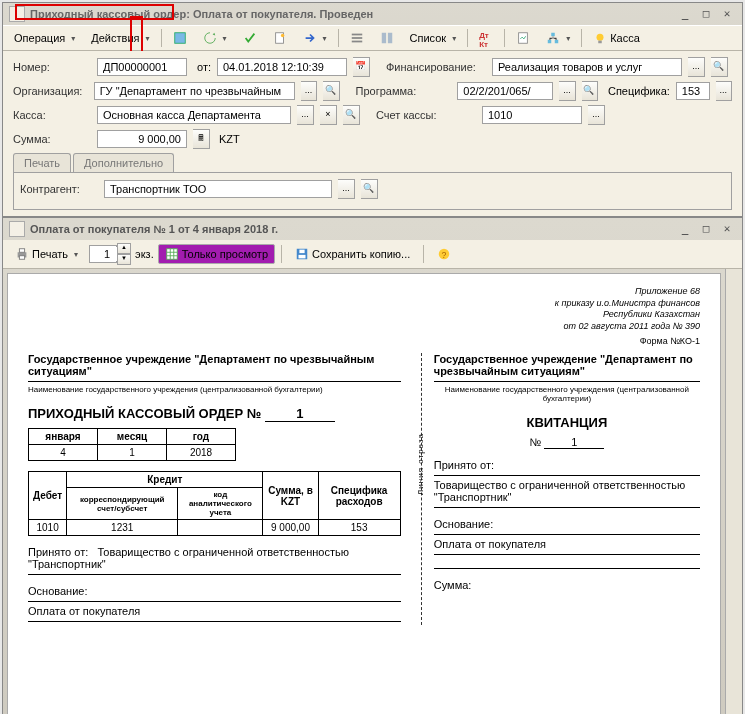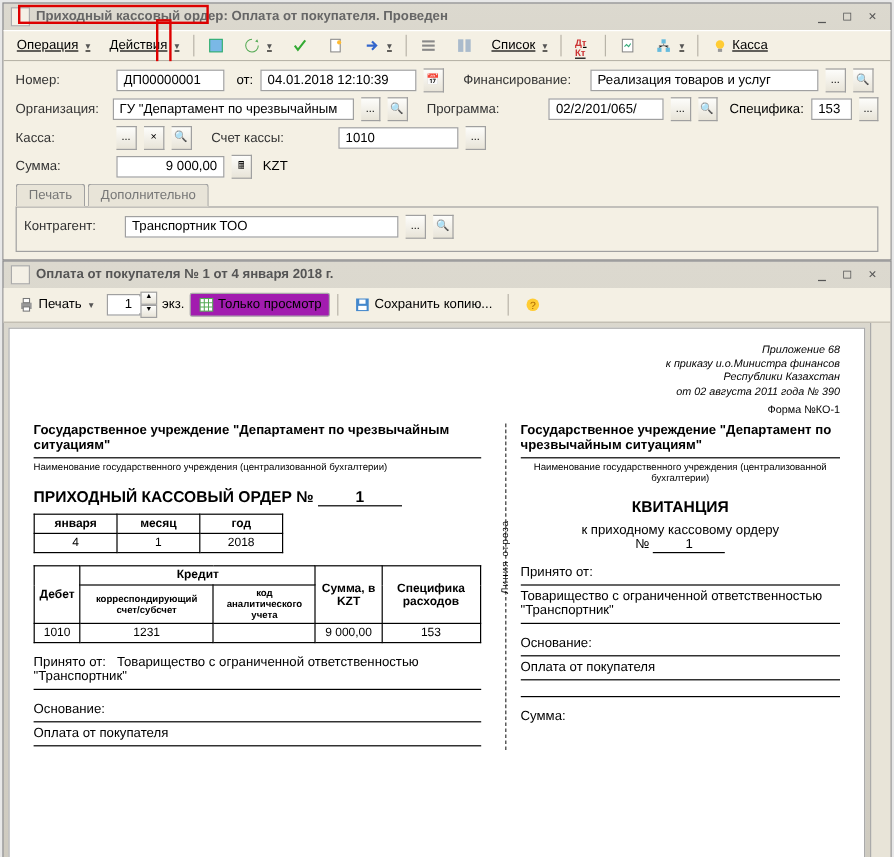--- a/index.html
+++ b/index.html
@@ -5,21 +5,21 @@
   body { margin:0; font-family: Arial, sans-serif; font-size:11px; background:#e8e8e8; width:745px; }
   .window { background: linear-gradient(#dcd9cf, #cecabf); border:1px solid #888; margin:2px; }
   .titlebar { display:flex; align-items:center; padding:3px 6px; color:#666; font-weight:bold; }
   .title-icon { width:14px; height:14px; background:#f4f0e6; border:1px solid #aaa; margin-right:5px; }
   .titlebar .spacer { flex:1; }
   .win-btn { width:18px; height:14px; margin-left:3px; color:#555; text-align:center; cursor:pointer; font-family:monospace; }
   .red-box { position:absolute; border:2px solid #d00; pointer-events:none; }
   .red-box.rb1 { top:2px; left:15px; width:155px; height:12px; }
   .red-box.rb2 { top:14px; left:130px; width:9px; height:190px; }
 
-  .toolbar { background:#f4f0e4; border-top:1px solid #fff; border-bottom:1px solid #b8b4a8; padding:2px 4px; display:flex; align-items:center; gap:2px;text-decoration:underline; }
+  .toolbar { background:#f4f0e4; border-top:1px solid #fff; border-bottom:1px solid #b8b4a8; padding:2px 4px; display:flex; align-items:center; gap:2px; }
   .tb-btn { padding:2px 6px; border:1px solid transparent; border-radius:2px; cursor:pointer; display:flex; align-items:center; gap:3px; }
   .dd::after { content:"▾"; font-size:8px; margin-left:3px; color:#555; }
   .sep { width:1px; height:18px; background:#b8b4a8; margin:0 2px; }
   .ico { width:14px; height:14px; display:inline-block; }
   .ico svg { width:14px; height:14px; }
 
   .form-area { background:#f4f0e4; padding:6px 10px; position:relative; }
   .form-row { display:flex; align-items:center; margin-bottom:4px; gap:6px; }
   .lbl { width:78px; color:#333; }
   .lbl2 { width:100px; color:#333; }
@@ -187,20 +187,23 @@
       <div class="btn-small">...</div>
       <div class="btn-small">🔍</div>
       <span style="margin-left:4px;">Специфика:</span>
       <div class="input" style="width:35px;">
             <input value="153" style="">
           </div>
       <div class="btn-small">...</div>
     </div>
     <div class="form-row">
       <span class="lbl">Касса:</span>
+      <div class="input" style="width:194px;">
+            <input value="Основная касса Департамента" style="">
+          </div>
       <div class="btn-small">...</div>
       <div class="btn-small">×</div>
       <div class="btn-small">🔍</div>
       <span class="lbl2" style="margin-left:10px;">Счет кассы:</span>
       <div class="input" style="width:100px;">
             <input value="1010" style="">
           </div>
       <div class="btn-small">...</div>
     </div>
     <div class="form-row">
@@ -355,21 +358,20 @@
           <div class="underline"></div>
         </div>
 
         <div class="doc-right">
           <div class="cut-label">Линия отреза</div>
           <div class="org-name">Государственное учреждение "Департамент по чрезвычайным ситуациям"</div>
           <div class="underline"></div>
           <div class="tiny center">Наименование государственного учреждения (централизованной бухгалтерии)</div>
 
           <div class="doc-title center">КВИТАНЦИЯ</div>
-          <div class="center">к приходному кассовому ордеру</div>
           <div class="center">
             <span>№</span>
             <span class="field-line" style="min-width:60px;">1</span>
           </div>
 
           <div class="mt8">Принято от:</div>
           <div class="underline"></div>
           <div>Товарищество с ограниченной ответственностью "Транспортник"</div>
           <div class="underline"></div>
 

